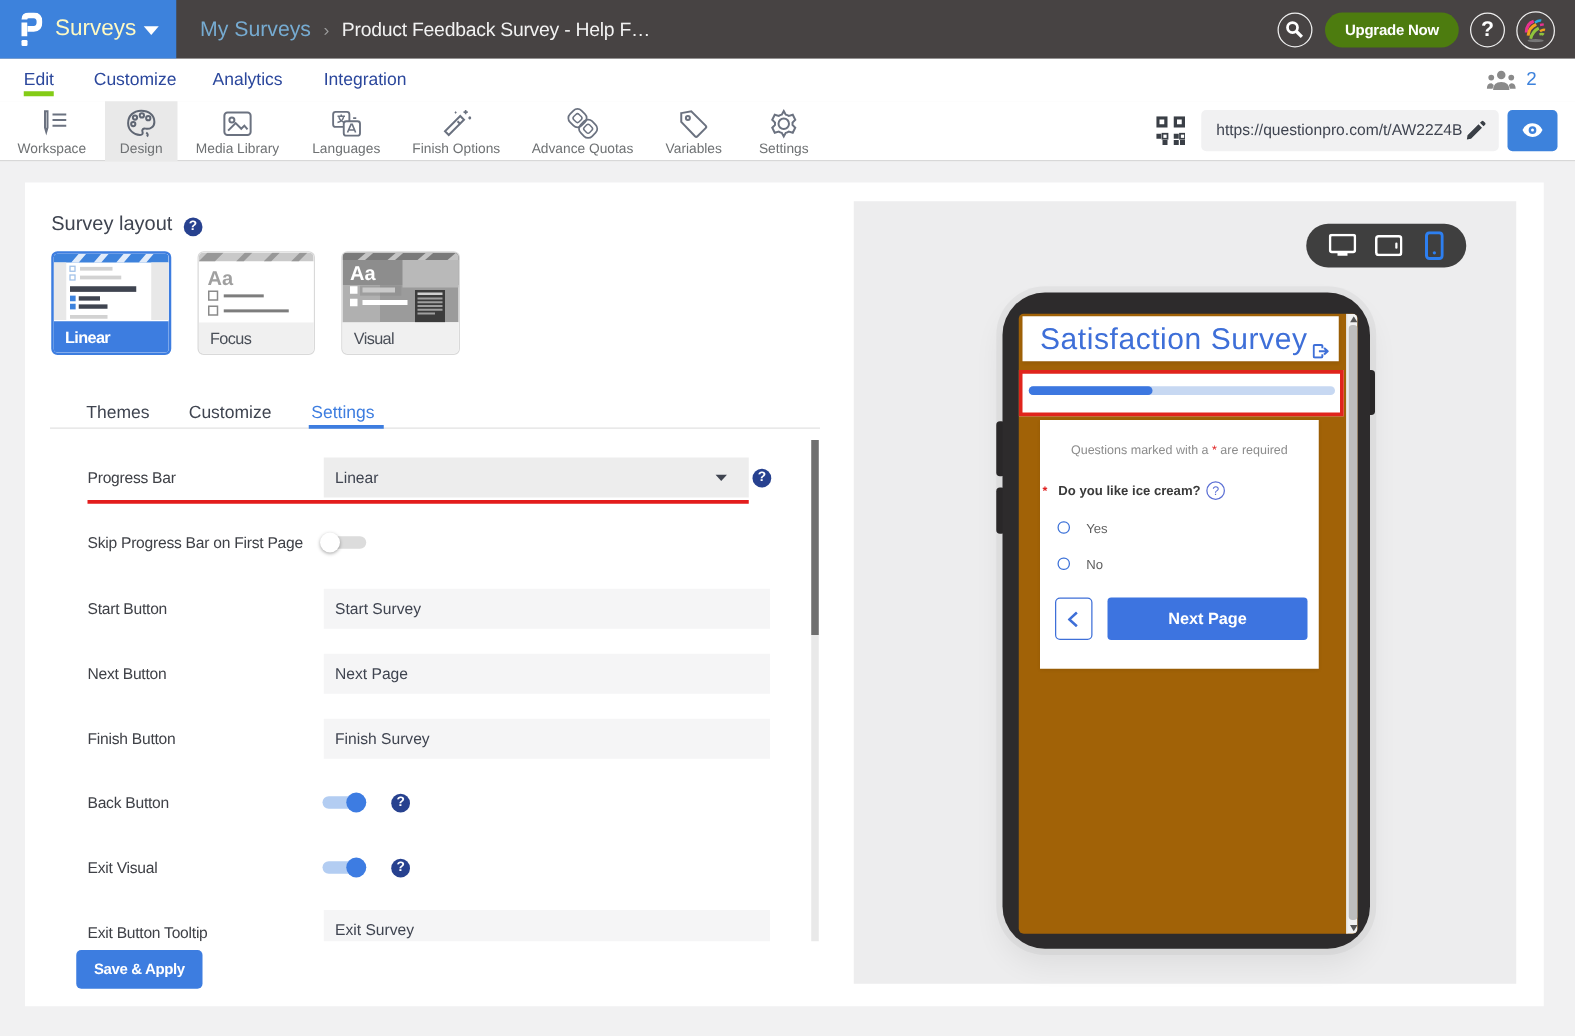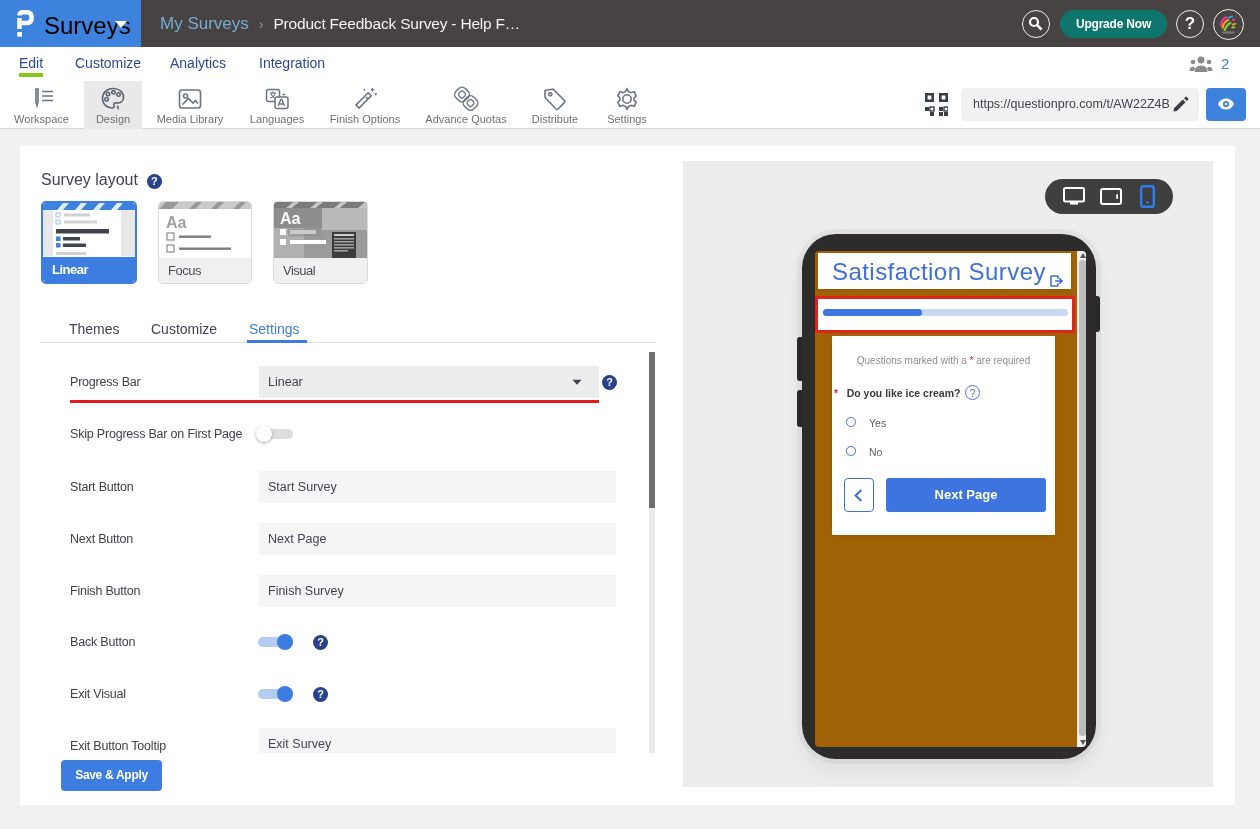--- a/index.html
+++ b/index.html
@@ -3,27 +3,27 @@
 <meta charset="utf-8">
 <style>
   * { margin:0; padding:0; box-sizing:border-box; }
   html,body { width:1260px; height:829px; overflow:hidden; }
   body { font-family:"Liberation Sans", sans-serif; background:#f1f1f2; }
   #app { position:relative; width:1260px; height:829px; }
 
   
   #topbar { position:absolute; left:0; top:0; width:1260px; height:47px; background:#474343; }
   #logoBox { position:absolute; left:0; top:0; width:141px; height:47px; background:#3d82dc; }
-  #logoBox .brand { position:absolute; left:44px; top:12px; color:#000000; font-size:24px; }
+  #logoBox .brand { position:absolute; left:44px; top:12px; color:#fef9c3; font-size:18px; }
   #crumb { position:absolute; left:160px; top:0; height:47px; line-height:47px; font-size:17px; }
   #crumb .lnk { color:#76abd1; }
   #crumb .sep { color:#9b9b9b; margin:0 10px; font-size:14px; }
   #crumb .ttl { color:#f2f2f2; font-size:15.5px; letter-spacing:-0.2px; }
   .circbtn { position:absolute; top:10px; width:28px; height:28px; border:1.6px solid #efefef; border-radius:50%; }
-  #upgrade { position:absolute; left:1060px; top:10px; width:107px; height:28px; background:#0f766e; border-radius:14px; color:#fff; font-size:12px; letter-spacing:-0.2px; font-weight:bold; text-align:center; line-height:28px; }
+  #upgrade { position:absolute; left:1060px; top:10px; width:107px; height:28px; background:#4d7c0f; border-radius:14px; color:#fff; font-size:12px; letter-spacing:-0.2px; font-weight:bold; text-align:center; line-height:28px; }
 
   
   #navrow { position:absolute; left:0; top:47px; width:1260px; height:34px; background:#fff; }
   .navitem { position:absolute; top:8px; font-size:14px; color:#2b479c; }
 
   
   #toolbar { position:absolute; left:0; top:81px; width:1260px; height:48px; background:#fff; border-bottom:1px solid #d8d8d8; }
   .tool { position:absolute; top:0; height:48px; text-align:center; }
   .tool svg { display:block; margin:5px auto 0; }
   .tool .lbl { font-size:11px; color:#6e7173; margin-top:1px; }
@@ -181,21 +181,21 @@
           <rect x="14.5" y="14" width="6" height="6" rx="1.8" stroke-width="1.2"></rect>
         </g>
       </svg>
       <div class="lbl">Advance Quotas</div>
     </div>
     <div class="tool" style="left:524px; width:62px;">
       <svg width="26" height="26" viewBox="0 0 26 26" fill="none" stroke="#6b7280" stroke-width="1.6">
         <path d="M3 4.5 L11 3 L22.5 14.5 Q23.5 15.5 22.5 16.5 L16 23 Q15 24 14 23 L3 11.5 Z"></path>
         <circle cx="8.3" cy="8.3" r="1.6"></circle>
       </svg>
-      <div class="lbl">Distribute</div>
+      <div class="lbl">Variables</div>
     </div>
     <div class="tool" style="left:596px; width:62px;">
       <svg width="26" height="26" viewBox="0 0 26 26" fill="none" stroke="#6b7280" stroke-width="1.6">
         <circle cx="13" cy="13" r="4.2"></circle>
         <path d="M13 2.8 L14.6 5.7 Q15.9 6 17 6.7 L20.2 5.8 L22.2 9.8 L20 12 Q20.1 13 20 14 L22.2 16.2 L20.2 20.2 L17 19.3 Q15.9 20 14.6 20.3 L13 23.2 L11.4 20.3 Q10.1 20 9 19.3 L5.8 20.2 L3.8 16.2 L6 14 Q5.9 13 6 12 L3.8 9.8 L5.8 5.8 L9 6.7 Q10.1 6 11.4 5.7 Z"></path>
       </svg>
       <div class="lbl">Settings</div>
     </div>
     <svg style="position:absolute;left:925px;top:12px;" width="23" height="23" viewBox="0 0 23 23" fill="#3a3f46">
       <path d="M0 0 H9 V9 H0 Z M2.6 2.6 H6.4 V6.4 H2.6 Z" fill-rule="evenodd"></path>

